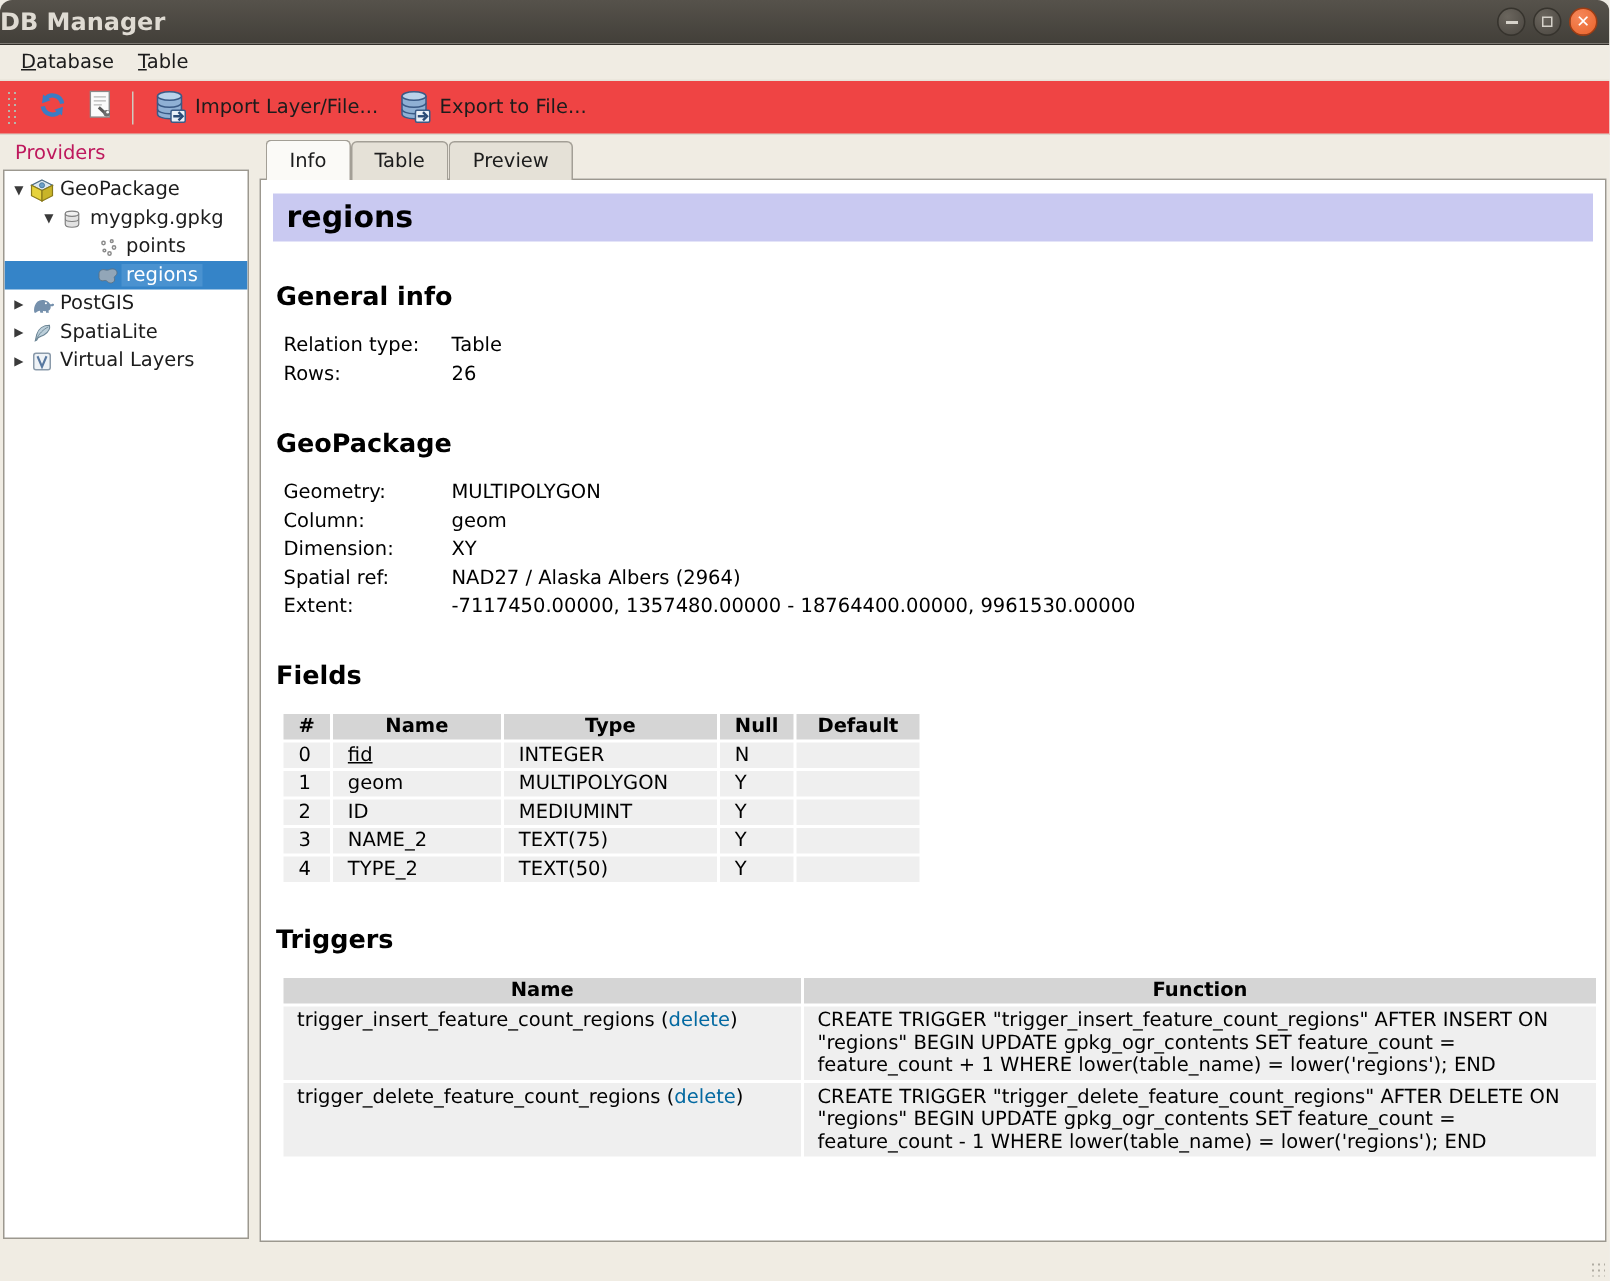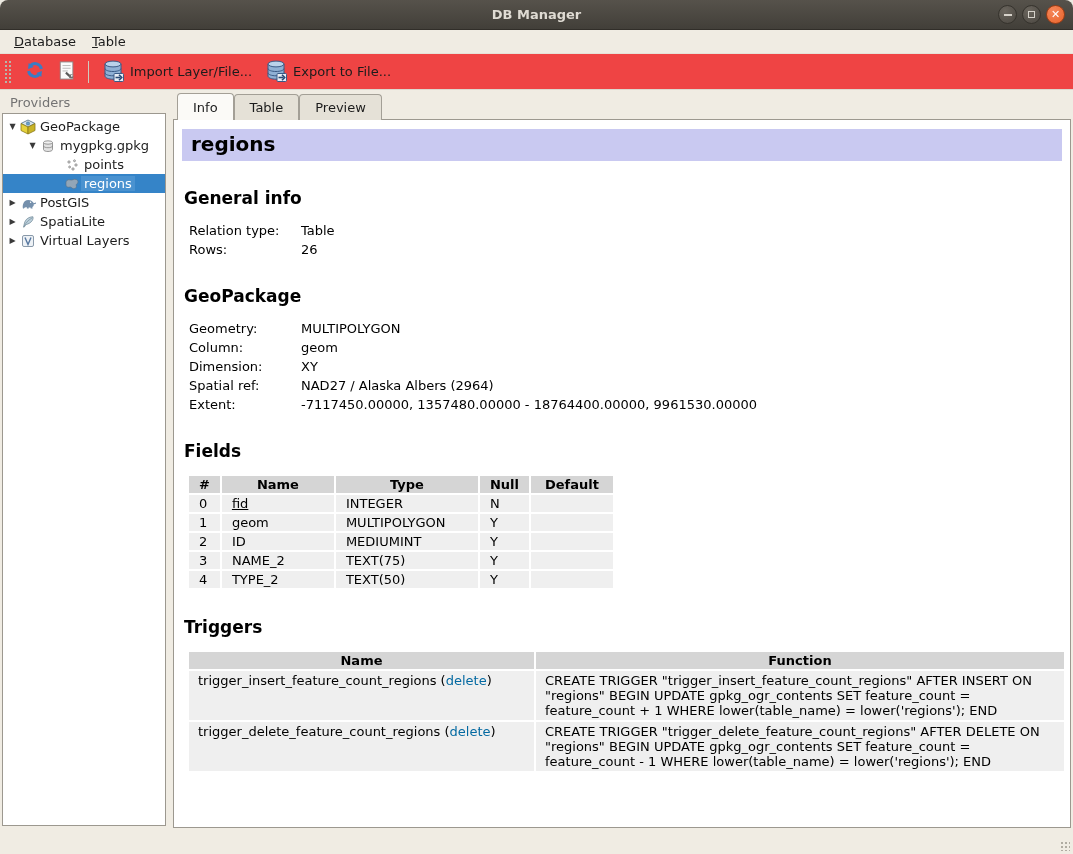--- a/index.html
+++ b/index.html
@@ -1,21 +1,21 @@
 <!DOCTYPE html>
 <html><head>
 <meta charset="utf-8">
 <style>
   * { margin:0; padding:0; box-sizing:border-box; }
   html,body { width:1073px; height:854px; font-family:"DejaVu Sans","Liberation Sans",sans-serif; background:#edeae2; overflow:hidden; }
   .window { width:1073px; height:854px; display:flex; flex-direction:column; background:#f0ece3; border-radius:8px 8px 0 0; }
 
   
   .titlebar { height:30px; flex:0 0 30px; background:linear-gradient(#56524b,#423f39); border-radius:8px 8px 0 0; display:flex; align-items:center; position:relative; border-bottom:1px solid #312e29; }
-  .title-text { position:absolute; left:0; right:0; text-align:center; color:#dfdbd3; font-size:13px; font-weight:bold; }
+  .title-text { position:absolute; left:0; right:0; color:#dfdbd3; font-size:16px; font-weight:bold; }
   .win-buttons { position:absolute; right:8px; top:5px; display:flex; gap:5px; }
   .win-btn { width:19px; height:19px; border-radius:50%; background:radial-gradient(circle at 35% 30%, #6b665e, #4a4640); border:1px solid #36332d; display:flex; align-items:center; justify-content:center; cursor:default; }
   .win-btn .glyph { color:#d6d2ca; font-size:10px; line-height:1; }
   .win-btn.minimize .glyph { width:8px; height:2px; background:#d6d2ca; }
   .win-btn.maximize .glyph { width:7px; height:7px; border:1.5px solid #d6d2ca; background:transparent; }
   .win-btn.close { background:radial-gradient(circle at 35% 30%, #f5875a, #e9632a); border-color:#9c3c14; }
   .win-btn.close .glyph { color:#fff; font-size:11px; font-weight:bold; }
 
   
   .menubar { height:24px; flex:0 0 24px; background:#f0ece3; display:flex; align-items:center; padding-left:6px; border-bottom:1px solid #e6e2d8; }
@@ -24,21 +24,21 @@
 
   
   .toolbar { height:36px; flex:0 0 36px; background:#ef4444; display:flex; align-items:center; padding-left:4px; border-bottom:1px solid #dcd8ce; }
   .tool-grip { width:8px; height:24px; margin-right:6px; background-image:radial-gradient(#b8b4aa 1px, transparent 1px); background-size:4px 4px; }
   .tool-btn { display:flex; align-items:center; gap:5px; padding:3px 6px; border-radius:3px; font-size:13px; color:#1c1c1c; cursor:default; }
   .tool-sep { width:1px; height:22px; background:#cfcabf; margin:0 6px; }
 
   
   .main { flex:1 1 auto; display:flex; padding:2px 2px 0 2px; min-height:0; }
   .left-col { width:164px; flex:0 0 164px; display:flex; flex-direction:column; }
-  .providers-label { font-size:13px; color:#737373; padding:3px 6px 3px 8px; }
+  .providers-label { font-size:13px; color:#be185d; padding:3px 6px 3px 8px; }
   .tree-panel { flex:1 1 auto; background:#ffffff; border:1px solid #9c988f; margin-bottom:4px; overflow:hidden; padding-top:3px; }
   .tree-item { display:flex; align-items:center; height:19px; font-size:13px; color:#1c1c1c; white-space:nowrap; cursor:default; }
   .tree-item .expander { width:13px; text-align:center; font-size:8px; color:#3a3a3a; flex:0 0 13px; }
   .tree-item .ticon { width:18px; flex:0 0 18px; display:flex; align-items:center; justify-content:center; }
   .tree-item .tlabel { padding:0 3px; }
   .tree-item.d0 { padding-left:3px; }
   .tree-item.d1 { padding-left:23px; }
   .tree-item.d2 { padding-left:60px; }
   .tree-item.selected { background:#3584c8; color:#ffffff; }
   .tree-item.selected .tlabel { background:#4a92d0; }

